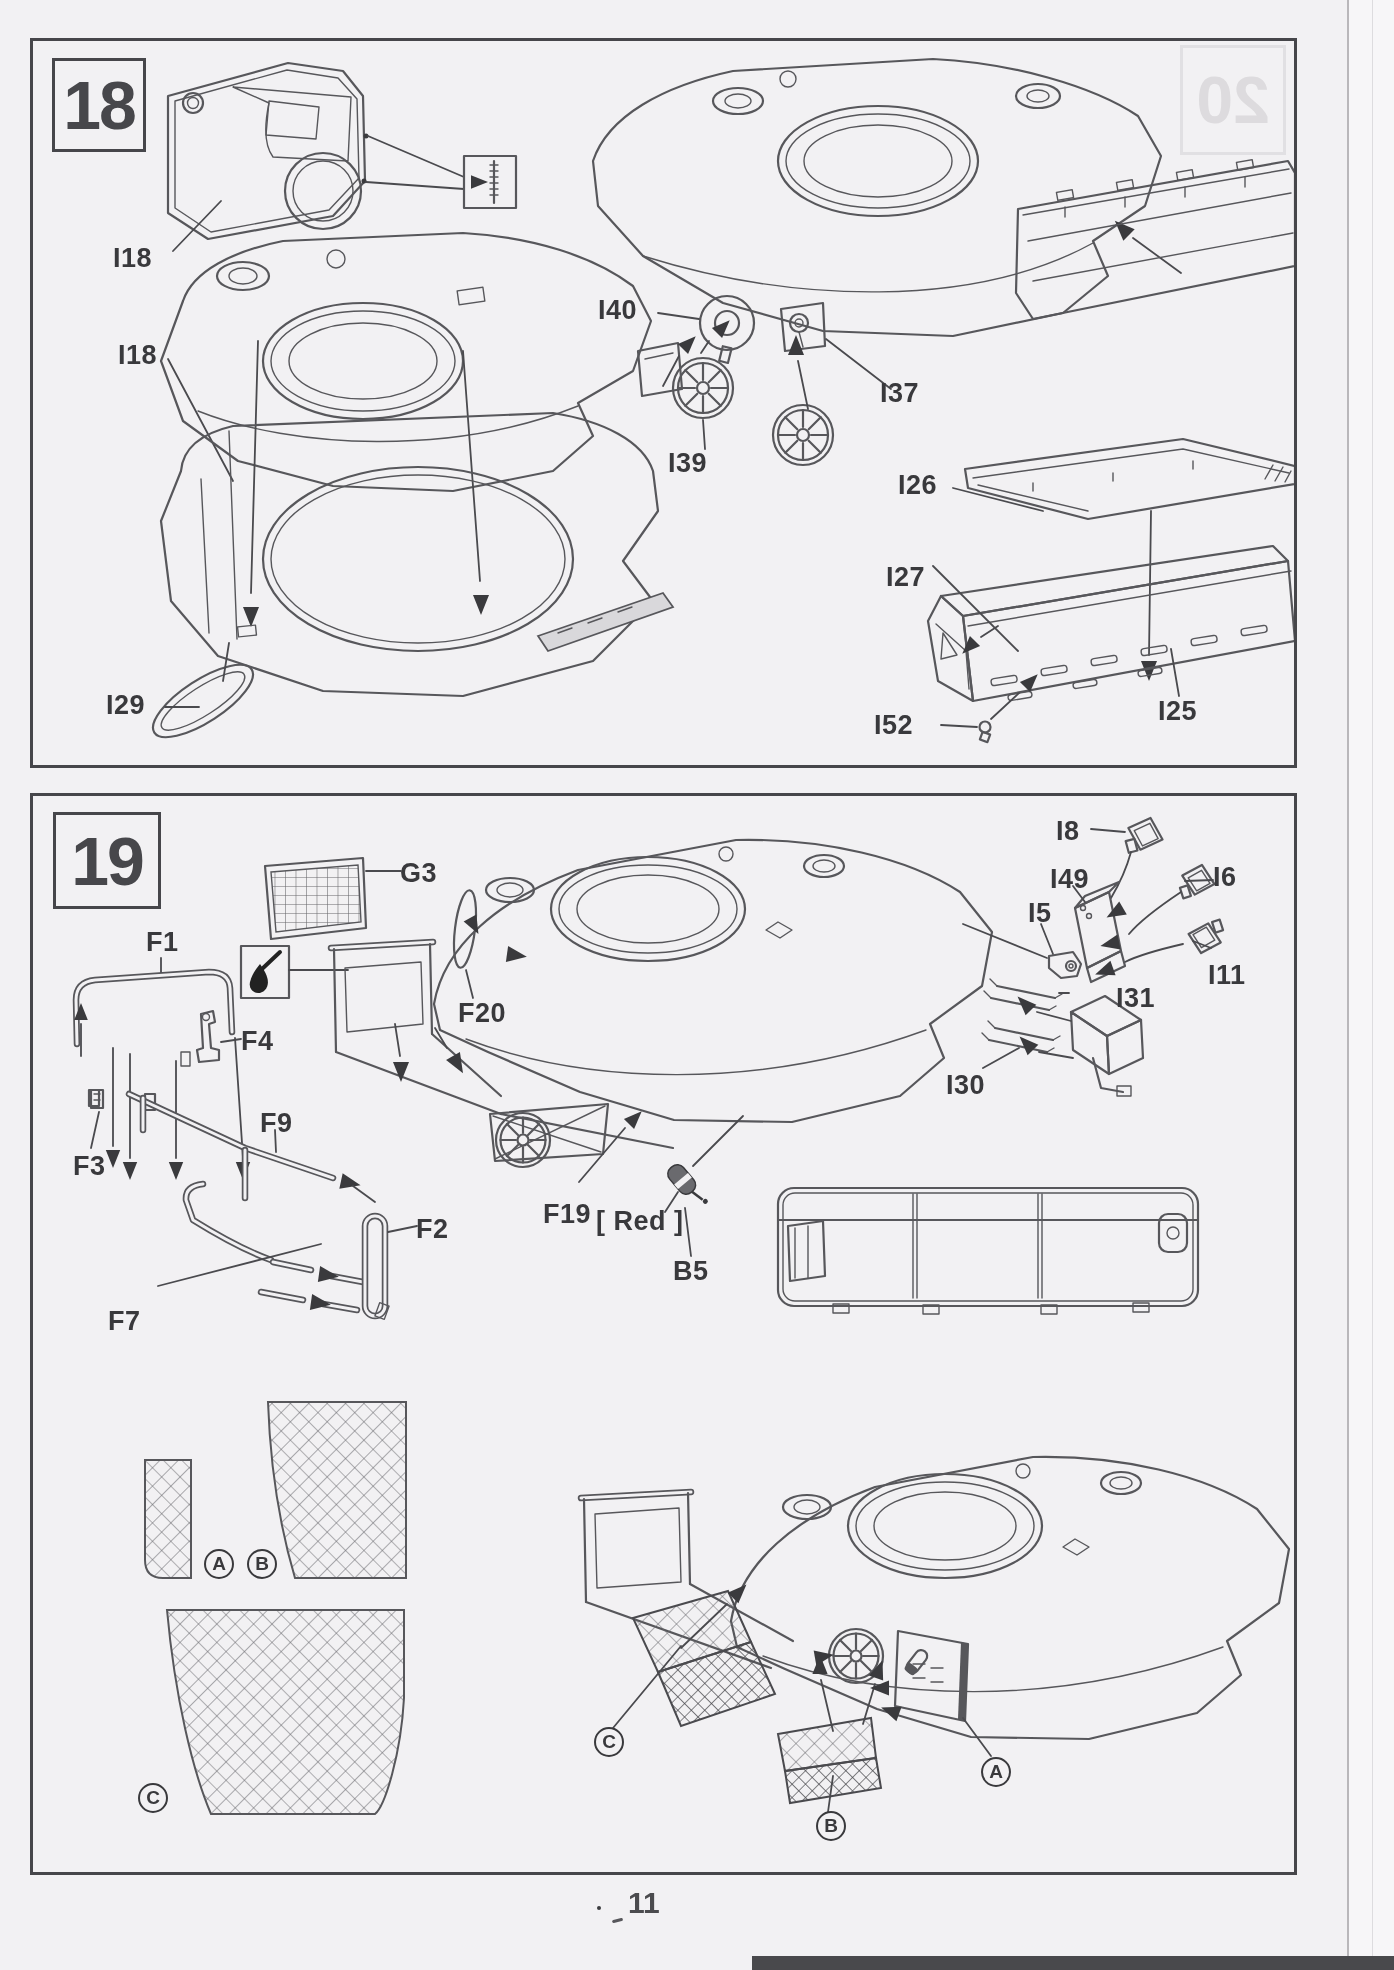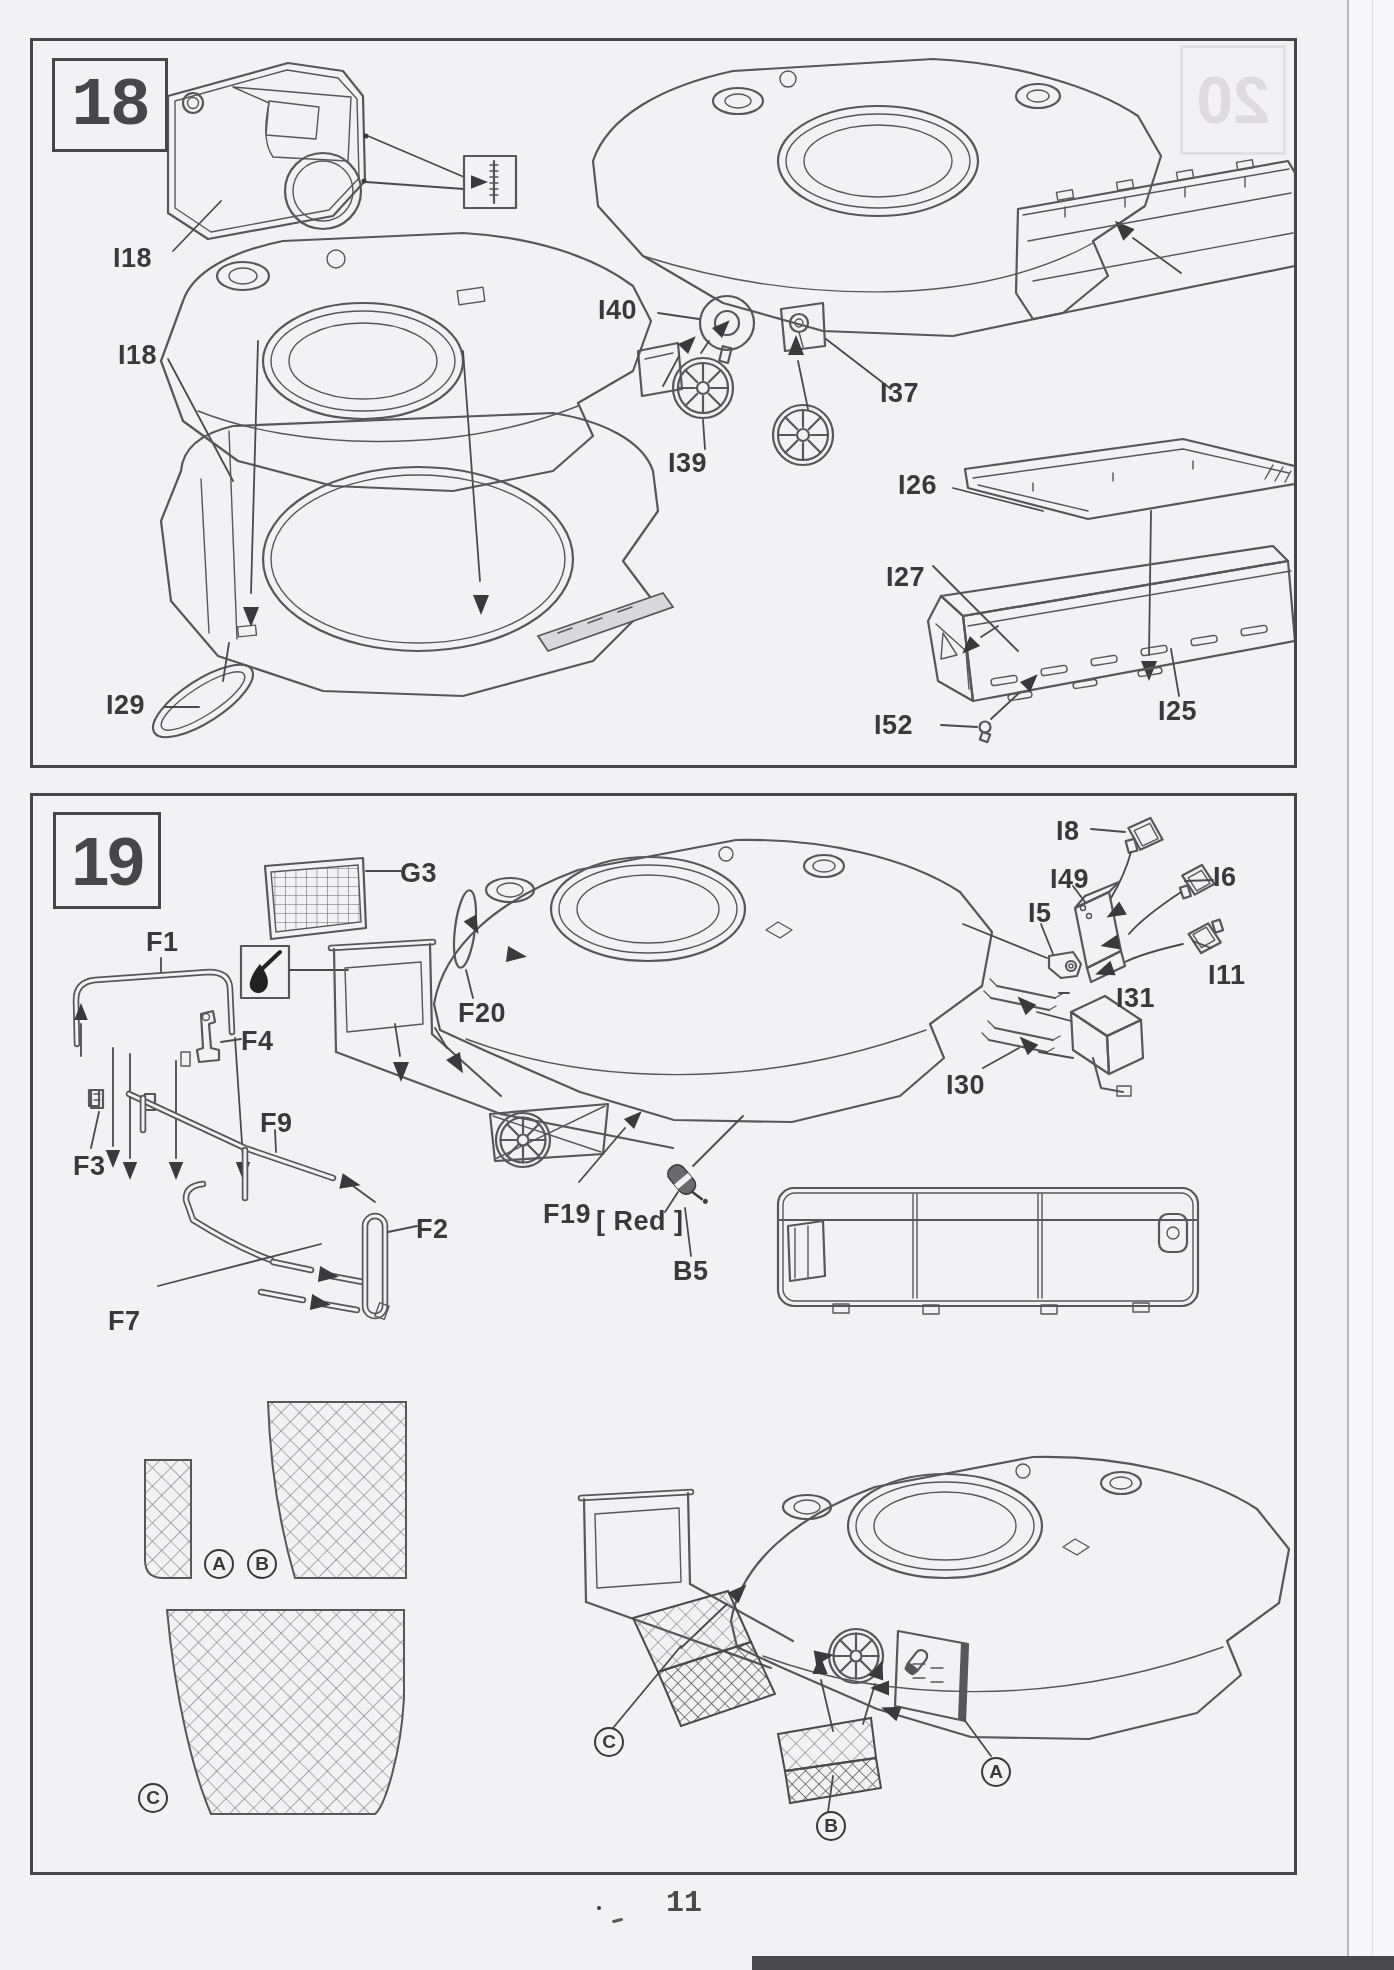--- a/index.html
+++ b/index.html
@@ -6,26 +6,26 @@
   body{background:#e8e7e9;font-family:"Liberation Sans",sans-serif;}
   #page{position:relative;width:1394px;height:1970px;background:#f2f1f3;overflow:hidden;}
   .edge-strip{position:absolute;left:1347px;top:0;width:47px;height:100%;background:#f7f6f8;border-left:2px solid #b9b7ba;}
   .edge-line{position:absolute;left:1372px;top:0;width:1px;height:100%;background:#dddcdf;}
   .bottom-bar{position:absolute;left:752px;top:1956px;width:642px;height:14px;background:#49494c;}
   .step-box{position:absolute;border:3px solid #46464a;box-sizing:border-box;}
   #box18{left:30px;top:38px;width:1267px;height:730px;}
   #box19{left:30px;top:793px;width:1267px;height:1082px;}
   .step-num{position:absolute;border:3px solid #46464a;box-sizing:border-box;display:flex;align-items:center;justify-content:center;
             font-weight:bold;font-size:68px;color:#47474b;letter-spacing:-2px;background:#f2f1f3;}
-  #num18{left:52px;top:58px;width:116px;height:94px;font-family:Liberation Mono, monospace;}
+  #num18{left:52px;top:58px;width:94px;height:94px;}
   #num19{left:53px;top:812px;width:108px;height:97px;}
   .part-label{position:absolute;font-weight:bold;font-size:27px;color:#39393c;letter-spacing:.5px;white-space:nowrap;}
   .circle-label{position:absolute;width:30px;height:30px;border:2.5px solid #39393c;border-radius:50%;box-sizing:border-box;
                 display:flex;align-items:center;justify-content:center;font-weight:bold;font-size:19px;color:#39393c;}
-  .page-num{position:absolute;left:666px;top:1886px;font-weight:bold;font-size:30px;color:#4b4b4e;font-family:Liberation Mono, monospace;}
+  .page-num{position:absolute;left:628px;top:1886px;font-weight:bold;font-size:30px;color:#4b4b4e;}
   .bleed{position:absolute;left:1180px;top:45px;width:100px;height:104px;border:3px solid rgba(110,105,115,.12);
          display:flex;align-items:center;justify-content:center;font-weight:bold;font-size:66px;
          color:rgba(110,105,115,.16);transform:scaleX(-1);}
   .speck-dot{position:absolute;left:597px;top:1906px;width:4px;height:4px;border-radius:50%;background:#3c3c3f;}
   .speck-dash{position:absolute;left:612px;top:1919px;width:11px;height:3px;background:#57575b;transform:rotate(-14deg);border-radius:2px;}
   svg{position:absolute;left:0;top:0;}
   .ln{stroke:#57575b;stroke-width:2.2;fill:none;stroke-linecap:round;stroke-linejoin:round;}
   .lt{stroke:#57575b;stroke-width:1.4;fill:none;stroke-linecap:round;stroke-linejoin:round;}
   .cl{stroke:#4a4a4e;stroke-width:1.8;fill:none;stroke-linecap:round;}
   .fb{fill:#3a3a3d;stroke:none;}

